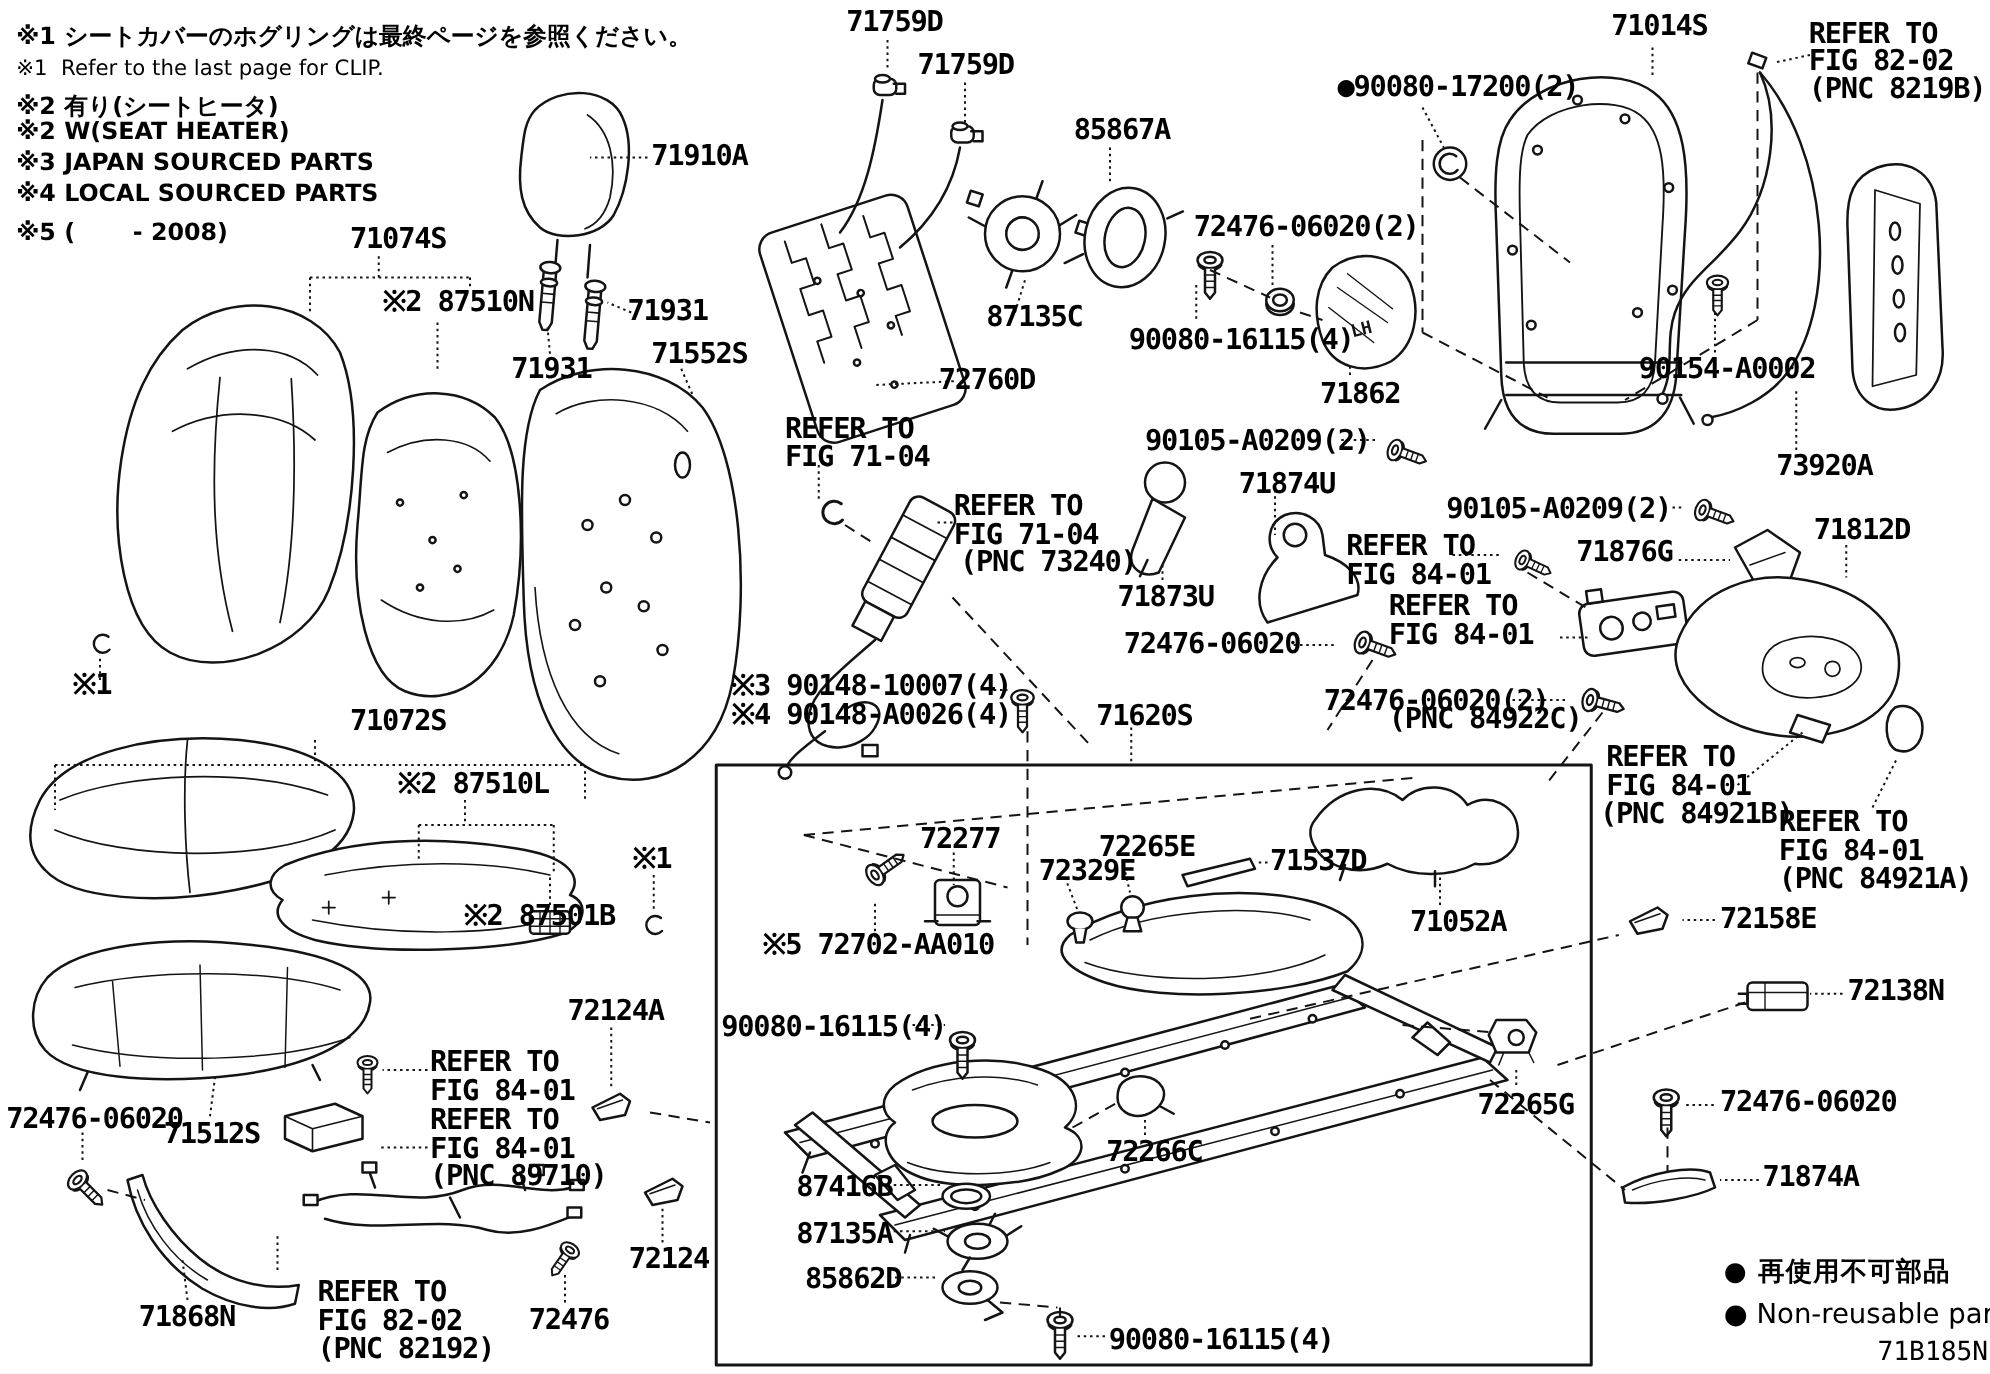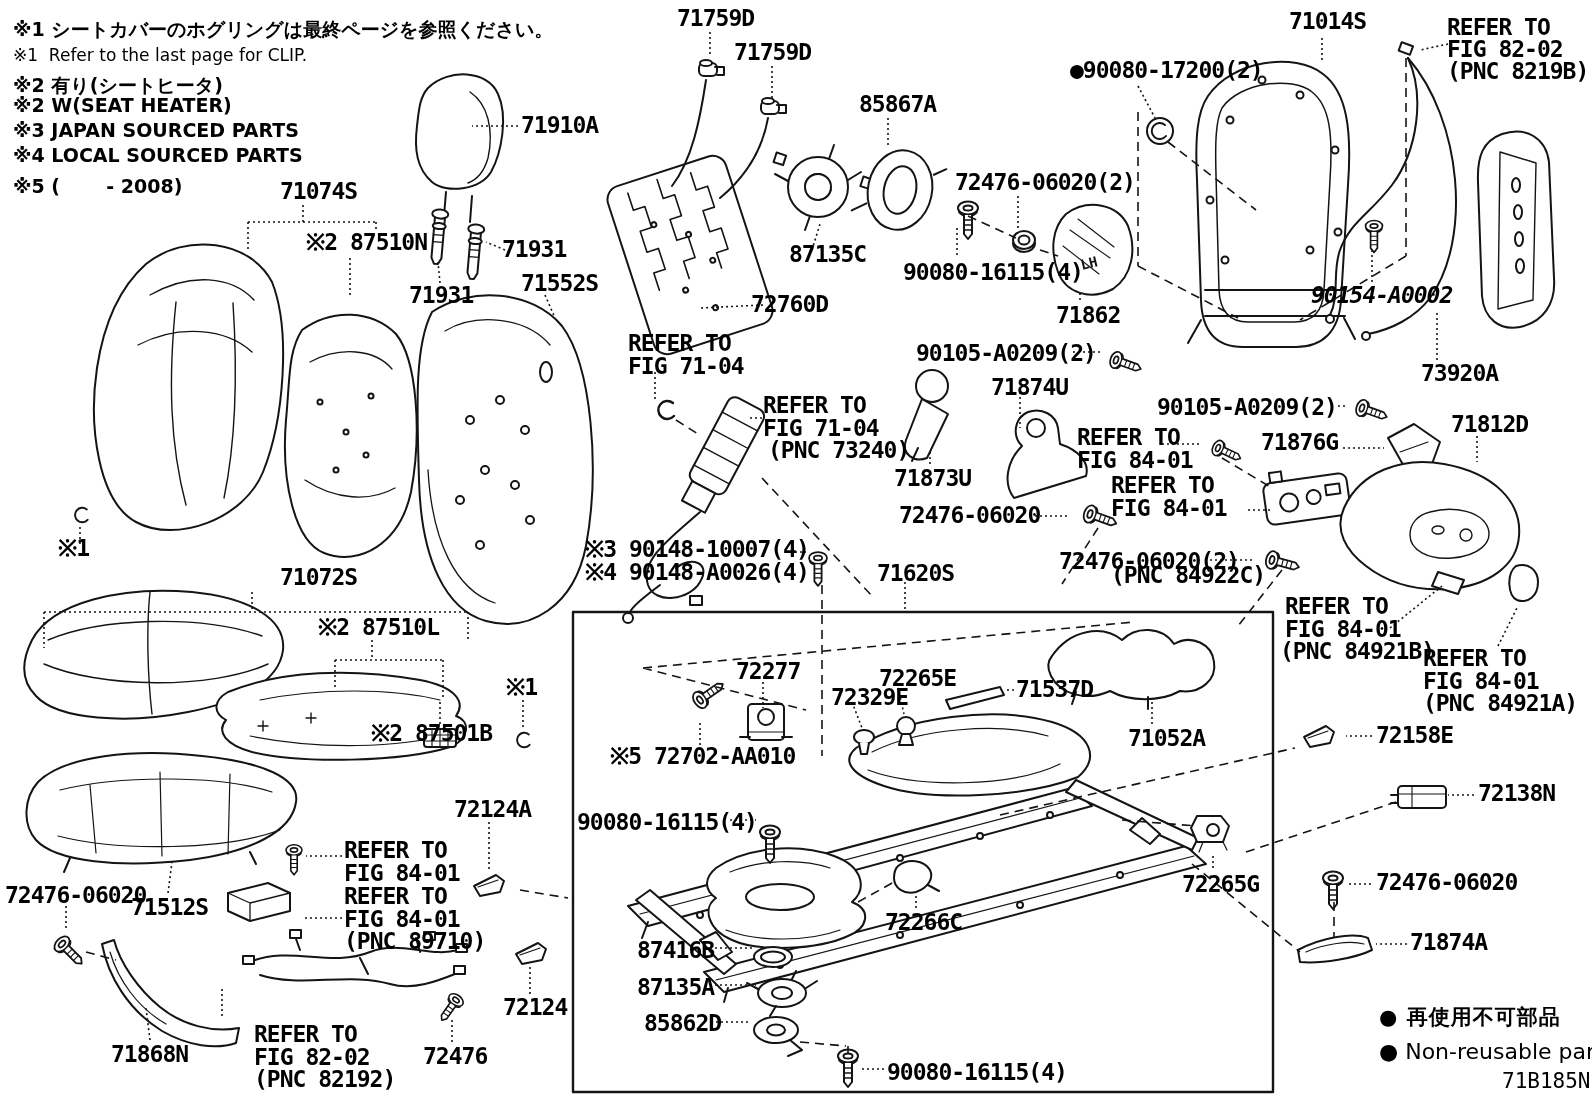--- a/index.html
+++ b/index.html
@@ -425,21 +425,21 @@
     <div class="lbl" style="left: 789px; top: 243px;">87135C</div>
     <div class="lbl" style="left: 859px; top: 93px;">85867A</div>
     <div class="lbl" style="left: 903px; top: 261px;">90080-16115(4)</div>
     <div class="lbl" style="left: 955px; top: 171px;">72476-06020(2)</div>
     <div class="lbl" style="left: 1056px; top: 304px;">71862</div>
     <div class="lbl" style="left: 1289px; top: 10px;">71014S</div>
     <div class="lbl" style="left: 1070px; top: 59px;">●90080-17200(2)</div>
     <div class="lbl" style="left: 1447px; top: 16px;">REFER TO</div>
     <div class="lbl" style="left: 1447px; top: 38px;">FIG 82-02</div>
     <div class="lbl" style="left: 1447px; top: 60px;">(PNC 8219B)</div>
-    <div class="lbl" style="left: 1311px; top: 284px; font-style: italic;">90154-A0002</div>
+    <div class="lbl" style="left: 1311px; top: 284px;">90154-A0002</div>
     <div class="lbl" style="left: 1421px; top: 362px;">73920A</div>
     <div class="lbl" style="left: 916px; top: 342px;">90105-A0209(2)</div>
     <div class="lbl" style="left: 1157px; top: 396px;">90105-A0209(2)</div>
     <div class="lbl" style="left: 628px; top: 332px;">REFER TO</div>
     <div class="lbl" style="left: 628px; top: 355px;">FIG 71-04</div>
     <div class="lbl" style="left: 763px; top: 394px;">REFER TO</div>
     <div class="lbl" style="left: 763px; top: 417px;">FIG 71-04</div>
     <div class="lbl" style="left: 768px; top: 439px;">(PNC 73240)</div>
     <div class="lbl" style="left: 991px; top: 376px;">71874U</div>
     <div class="lbl" style="left: 894px; top: 467px;">71873U</div>

